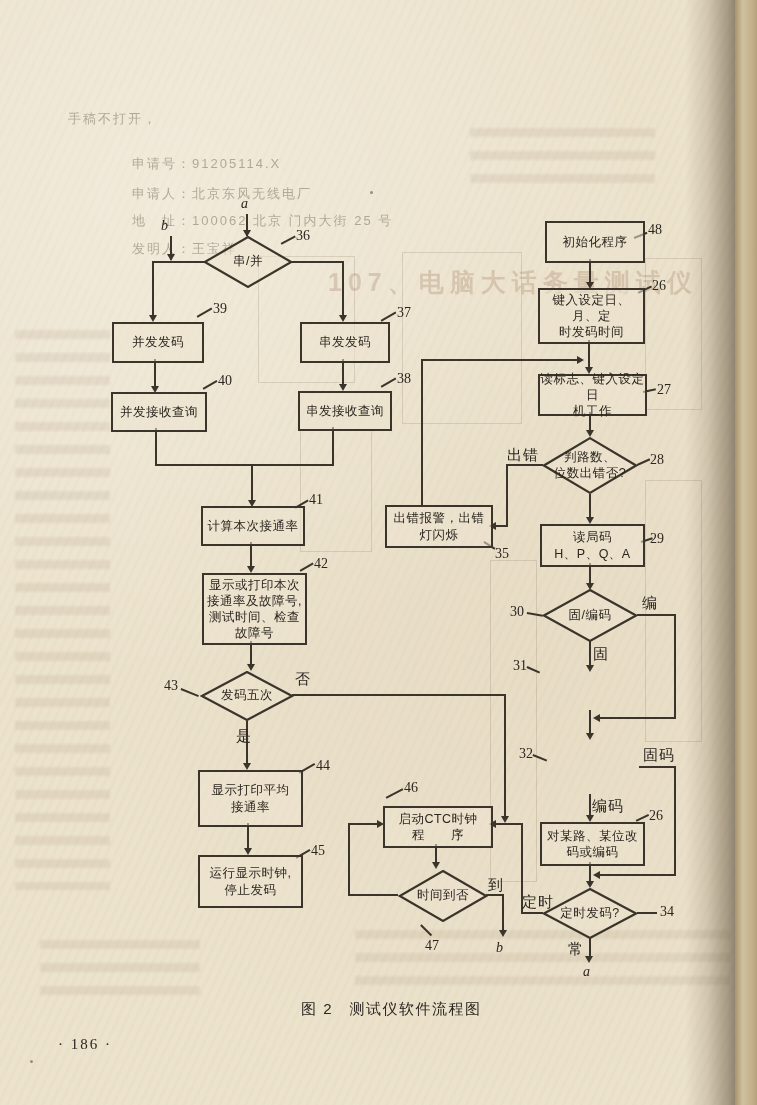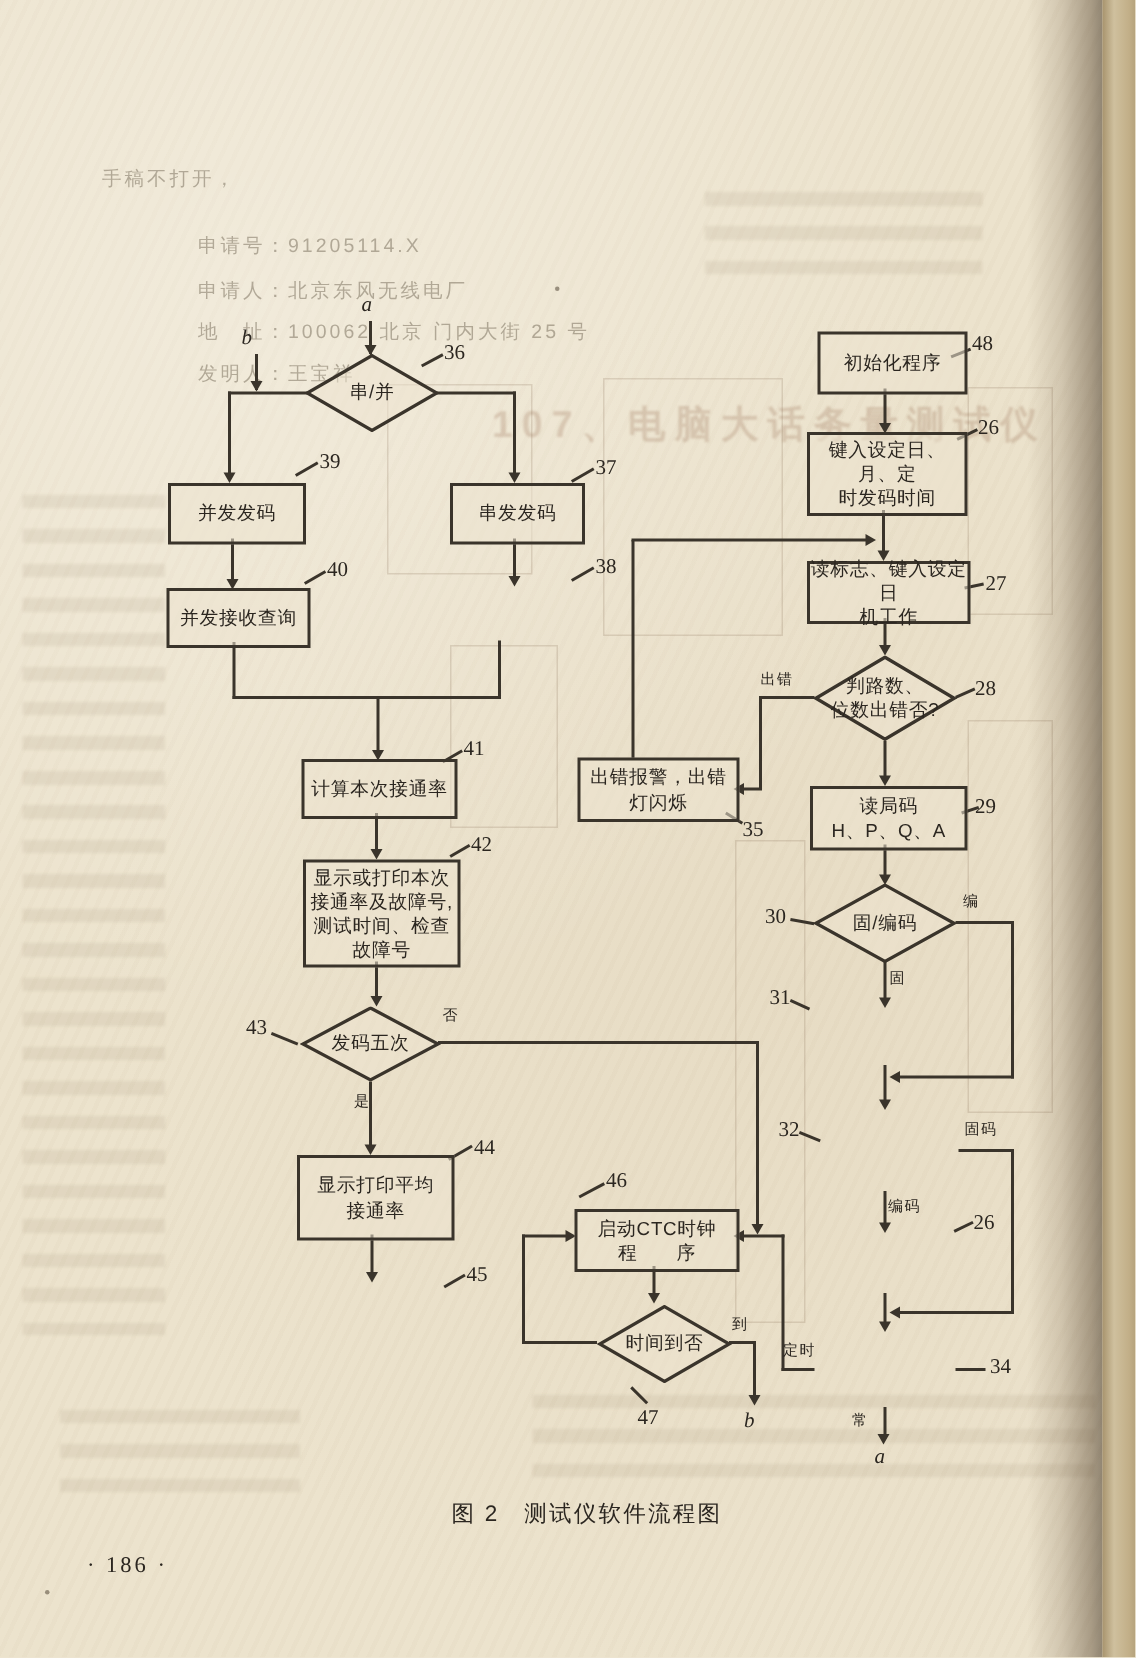--- a/index.html
+++ b/index.html
@@ -23,21 +23,21 @@
   .diamond svg{position:absolute;left:0;top:0;width:100%;height:100%;}
   .diamond polygon{fill:rgba(237,228,207,.5);stroke:#3a342b;stroke-width:2.2;vector-effect:non-scaling-stroke;}
   .dtext{position:absolute;left:0;top:0;width:100%;height:100%;display:flex;align-items:center;justify-content:center;
     text-align:center;font-size:12.5px;line-height:1.25;white-space:pre-line;letter-spacing:.5px;}
   .ln{position:absolute;background:#3a342b;z-index:4;}
   .ah{position:absolute;width:0;height:0;z-index:4;}
   .ah-down{border-left:4px solid transparent;border-right:4px solid transparent;border-top:7px solid #3a342b;}
   .ah-right{border-top:4px solid transparent;border-bottom:4px solid transparent;border-left:7px solid #3a342b;}
   .ah-left{border-top:4px solid transparent;border-bottom:4px solid transparent;border-right:7px solid #3a342b;}
   .num{position:absolute;font-family:"Liberation Serif","DejaVu Serif",serif;font-size:14px;z-index:6;}
-  .blabel{position:absolute;font-size:10px;z-index:6;letter-spacing:1px;font-family:Liberation Mono, monospace;}
+  .blabel{position:absolute;font-size:15px;z-index:6;letter-spacing:1px;font-family:Liberation Mono, monospace;}
   .conn{position:absolute;font-family:"Liberation Serif","DejaVu Serif",serif;font-style:italic;font-size:14px;z-index:6;}
   .leader{position:absolute;height:1.5px;background:#3a342b;transform-origin:left center;z-index:4;}
   
   .caption{position:absolute;font-size:15px;letter-spacing:1.5px;z-index:6;}
   .pagenum{position:absolute;font-family:"Liberation Serif","DejaVu Serif",serif;font-size:15px;letter-spacing:2px;z-index:6;}
   .faint{position:absolute;color:rgba(108,98,80,.48);font-size:13px;letter-spacing:2px;z-index:3;filter:blur(.3px);}
   
   .ghost-title{position:absolute;color:rgba(150,108,82,.26);font-size:25px;font-weight:bold;
     letter-spacing:6px;filter:blur(.7px);z-index:1;white-space:nowrap;}
   .ghost-rows{position:absolute;z-index:1;filter:blur(.9px);
@@ -163,33 +163,40 @@
 
   <div class="rect-node" style="left:112px;top:322px;width:88px;height:37px">
       <span class="ntext">并发发码</span>
     </div>
   <div class="rect-node" style="left:111px;top:392px;width:92px;height:36px">
       <span class="ntext">并发接收查询</span>
     </div>
   <div class="rect-node" style="left:300px;top:322px;width:86px;height:37px">
       <span class="ntext">串发发码</span>
     </div>
+  <div class="rect-node" style="left:298px;top:391px;width:90px;height:36px">
+      <span class="ntext">串发接收查询</span>
+    </div>
   <div class="rect-node" style="left:201px;top:506px;width:100px;height:36px">
       <span class="ntext">计算本次接通率</span>
     </div>
   <div class="rect-node" style="left:202px;top:573px;width:101px;height:68px">
       <span class="ntext">显示或打印本次
 接通率及故障号,
 测试时间、检查
 故障号</span>
     </div>
   <div class="rect-node" style="left:198px;top:770px;width:101px;height:53px">
       <span class="ntext">显示打印平均
 接通率</span>
     </div>
+  <div class="rect-node" style="left:198px;top:855px;width:101px;height:49px">
+      <span class="ntext">运行显示时钟,
+停止发码</span>
+    </div>
   <div class="rect-node" style="left:385px;top:505px;width:104px;height:39px">
       <span class="ntext">出错报警，出错
 灯闪烁</span>
     </div>
   <div class="rect-node" style="left:383px;top:806px;width:106px;height:38px">
       <span class="ntext">启动CTC时钟
 程　　序</span>
     </div>
   <div class="rect-node" style="left:545px;top:221px;width:96px;height:38px">
       <span class="ntext">初始化程序</span>
@@ -199,20 +206,24 @@
 时发码时间</span>
     </div>
   <div class="rect-node" style="left:538px;top:374px;width:105px;height:38px">
       <span class="ntext">读标志、键入设定日
 机工作</span>
     </div>
   <div class="rect-node" style="left:540px;top:524px;width:101px;height:39px">
       <span class="ntext">读局码
 H、P、Q、A</span>
     </div>
+  <div class="rect-node" style="left:540px;top:822px;width:101px;height:40px">
+      <span class="ntext">对某路、某位改
+码或编码</span>
+    </div>
 
   <div class="diamond" style="left:203px;top:236px;width:90px;height:52px">
     <svg viewBox="0 0 100 100" preserveAspectRatio="none">
         <polygon points="50,2 98,50 50,98 2,50"></polygon>
       </svg>
     <span class="dtext">串/并</span>
   </div>
   <div class="diamond" style="left:200px;top:671px;width:94px;height:50px">
     <svg viewBox="0 0 100 100" preserveAspectRatio="none">
         <polygon points="50,2 98,50 50,98 2,50"></polygon>
@@ -230,20 +241,26 @@
     <svg viewBox="0 0 100 100" preserveAspectRatio="none">
         <polygon points="50,2 98,50 50,98 2,50"></polygon>
       </svg>
     <span class="dtext">时间到否</span>
   </div>
   <div class="diamond" style="left:542px;top:589px;width:96px;height:53px">
     <svg viewBox="0 0 100 100" preserveAspectRatio="none">
         <polygon points="50,2 98,50 50,98 2,50"></polygon>
       </svg>
     <span class="dtext">固/编码</span>
+  </div>
+  <div class="diamond" style="left:542px;top:888px;width:96px;height:51px">
+    <svg viewBox="0 0 100 100" preserveAspectRatio="none">
+        <polygon points="50,2 98,50 50,98 2,50"></polygon>
+      </svg>
+    <span class="dtext">定时发码?</span>
   </div>
 
   <span class="num" style="left:296px;top:228px">36</span>
   <i class="leader" style="left:281px;top:243px;width:16px;transform:rotate(-28deg)"></i>
   <span class="num" style="left:213px;top:301px">39</span>
   <i class="leader" style="left:197px;top:316px;width:17px;transform:rotate(-30deg)"></i>
   <span class="num" style="left:218px;top:373px">40</span>
   <i class="leader" style="left:203px;top:388px;width:16px;transform:rotate(-30deg)"></i>
   <span class="num" style="left:397px;top:305px">37</span>
   <i class="leader" style="left:381px;top:320px;width:17px;transform:rotate(-30deg)"></i>

